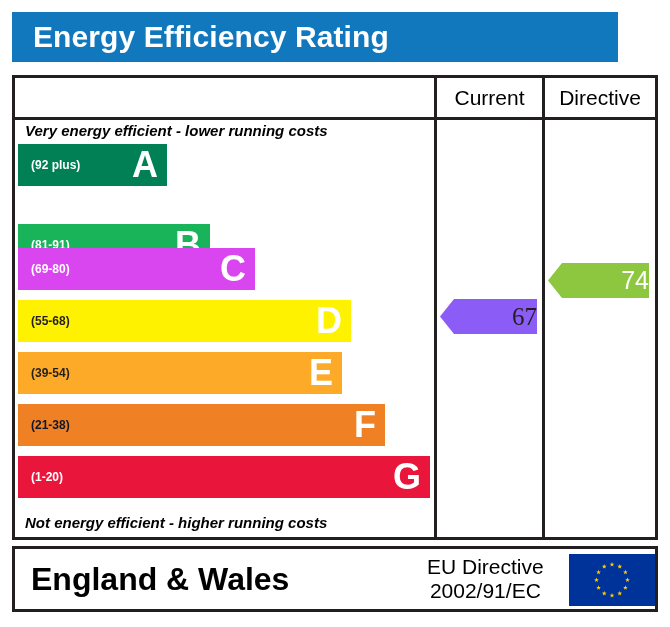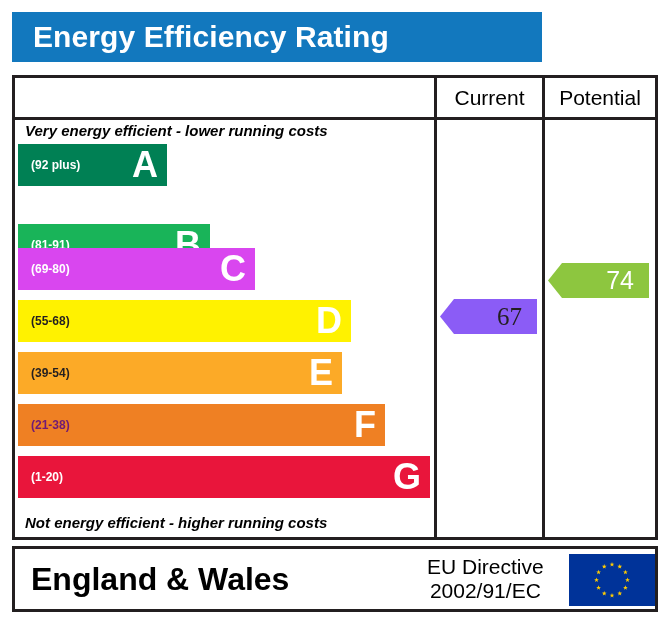--- a/index.html
+++ b/index.html
@@ -15,21 +15,21 @@
     height: 627px;
     background: #ffffff;
     overflow: hidden;
   }
 
   
   #title-banner {
     position: absolute;
     left: 12px;
     top: 12px;
-    width: 530px;
+    width: 606px;
     height: 50px;
     background: #1278be;
     display: flex;
     align-items: center;
   }
   #title-text {
     margin-left: 21px;
     color: #ffffff;
     font-size: 30px;
     font-weight: bold;
@@ -124,21 +124,20 @@
 
   
   .marker {
     position: absolute;
     height: 35px;
     display: flex;
     align-items: center;
     justify-content: flex-end;
     font-size: 25px;
     font-weight: normal;
-    padding-right: 15px;
     clip-path: polygon(14px 0, 100% 0, 100% 100%, 14px 100%, 0 50%);
   }
   #marker-current {
     left: 425px;
     top: 221px;
     width: 97px;
     background: #fff200;
     color: #231f20;
   }
   #marker-potential {
@@ -200,21 +199,21 @@
   </div>
 
   <div id="table-frame">
 
     <div id="header-row"></div>
 
     <div class="col-div" id="col-div-1"></div>
     <div class="col-div" id="col-div-2"></div>
 
     <div class="col-head" id="head-current">Current</div>
-    <div class="col-head" id="head-potential">Potential</div>
+    <div class="col-head" id="head-potential">Directive</div>
 
     <div class="caption" id="caption-top">Very energy efficient - lower running costs</div>
 
     <div id="bands">
         <div class="band" style="top: 0px; width: 149px; background: rgb(0, 128, 84);">
           <span class="band-range" style="color: rgb(255, 255, 255);">(92 plus)</span>
           <span class="band-letter" style="color: rgb(255, 255, 255);">A</span>
         </div>
         <div class="band" style="top: 52px; width: 192px; background: rgb(25, 180, 89); margin-top: 28px;">
           <span class="band-range" style="color: rgb(255, 255, 255);">(81-91)</span>
@@ -226,21 +225,21 @@
         </div>
         <div class="band" style="top: 156px; width: 333px; background: rgb(255, 242, 0); text-align: right;">
           <span class="band-range" style="color: rgb(35, 31, 32);">(55-68)</span>
           <span class="band-letter" style="color: rgb(255, 255, 255);">D</span>
         </div>
         <div class="band" style="top: 208px; width: 324px; background: rgb(252, 170, 39);">
           <span class="band-range" style="color: rgb(35, 31, 32);">(39-54)</span>
           <span class="band-letter" style="color: rgb(255, 255, 255);">E</span>
         </div>
         <div class="band" style="top: 260px; width: 367px; background: rgb(239, 128, 35);">
-          <span class="band-range" style="color: #701a75;">(21-38)</span>
+          <span class="band-range" style="color: #0f172a;">(21-38)</span>
           <span class="band-letter" style="color: rgb(255, 255, 255);">F</span>
         </div>
         <div class="band" style="top: 312px; width: 412px; background: rgb(233, 21, 59);">
           <span class="band-range" style="color: rgb(255, 255, 255);">(1-20)</span>
           <span class="band-letter" style="color: rgb(255, 255, 255);">G</span>
         </div>
       </div>
 
     <div class="caption" id="caption-bottom">Not energy efficient - higher running costs</div>
 

